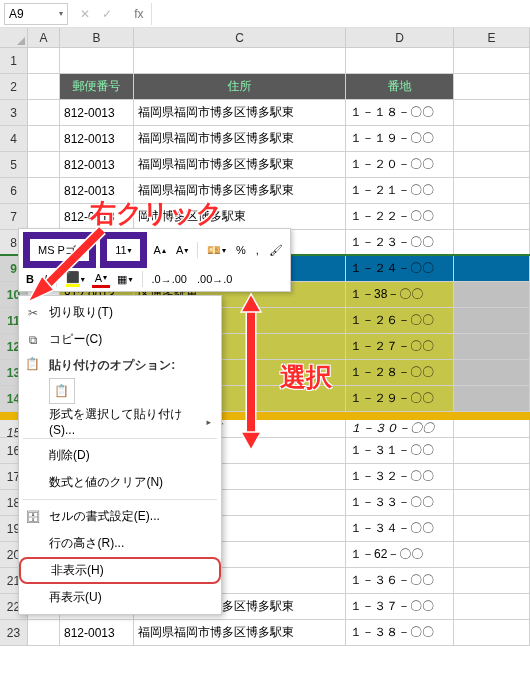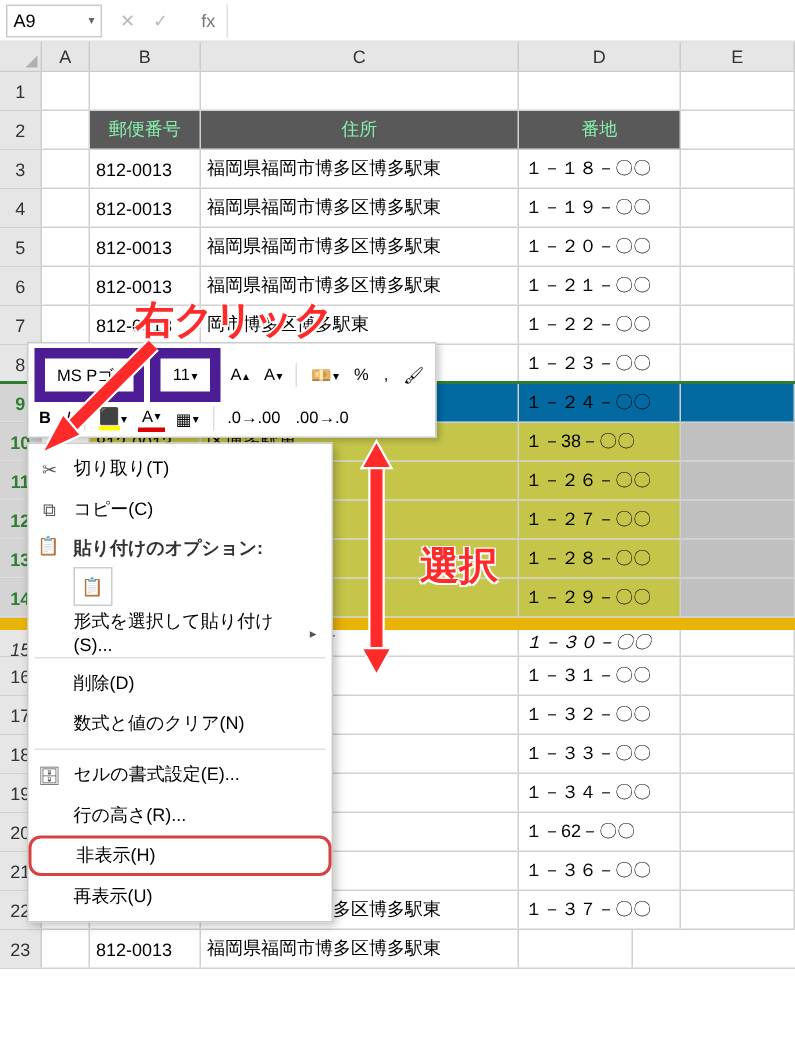--- a/index.html
+++ b/index.html
@@ -274,20 +274,21 @@
         <div class="cell c-B">812-0013</div>
         <div class="cell c-C">福岡県福岡市博多区博多駅東</div>
         <div class="cell c-D">１－３７－〇〇</div>
         <div class="cell c-E"></div>
       </div>
       <div class="row">
         <div class="rh">23</div>
         <div class="cell c-A"></div>
         <div class="cell c-B">812-0013</div>
         <div class="cell c-C">福岡県福岡市博多区博多駅東</div>
+        <div class="cell c-D">１－３８－〇〇</div>
         <div class="cell c-E"></div>
       </div>
     </div>
 </div>
 
 <div class="mini-tb">
   <div class="mini-row">
     <div class="mini-sel">
         <span>MS Pゴ</span> 
         <span style="font-size:8px;">▾</span>

